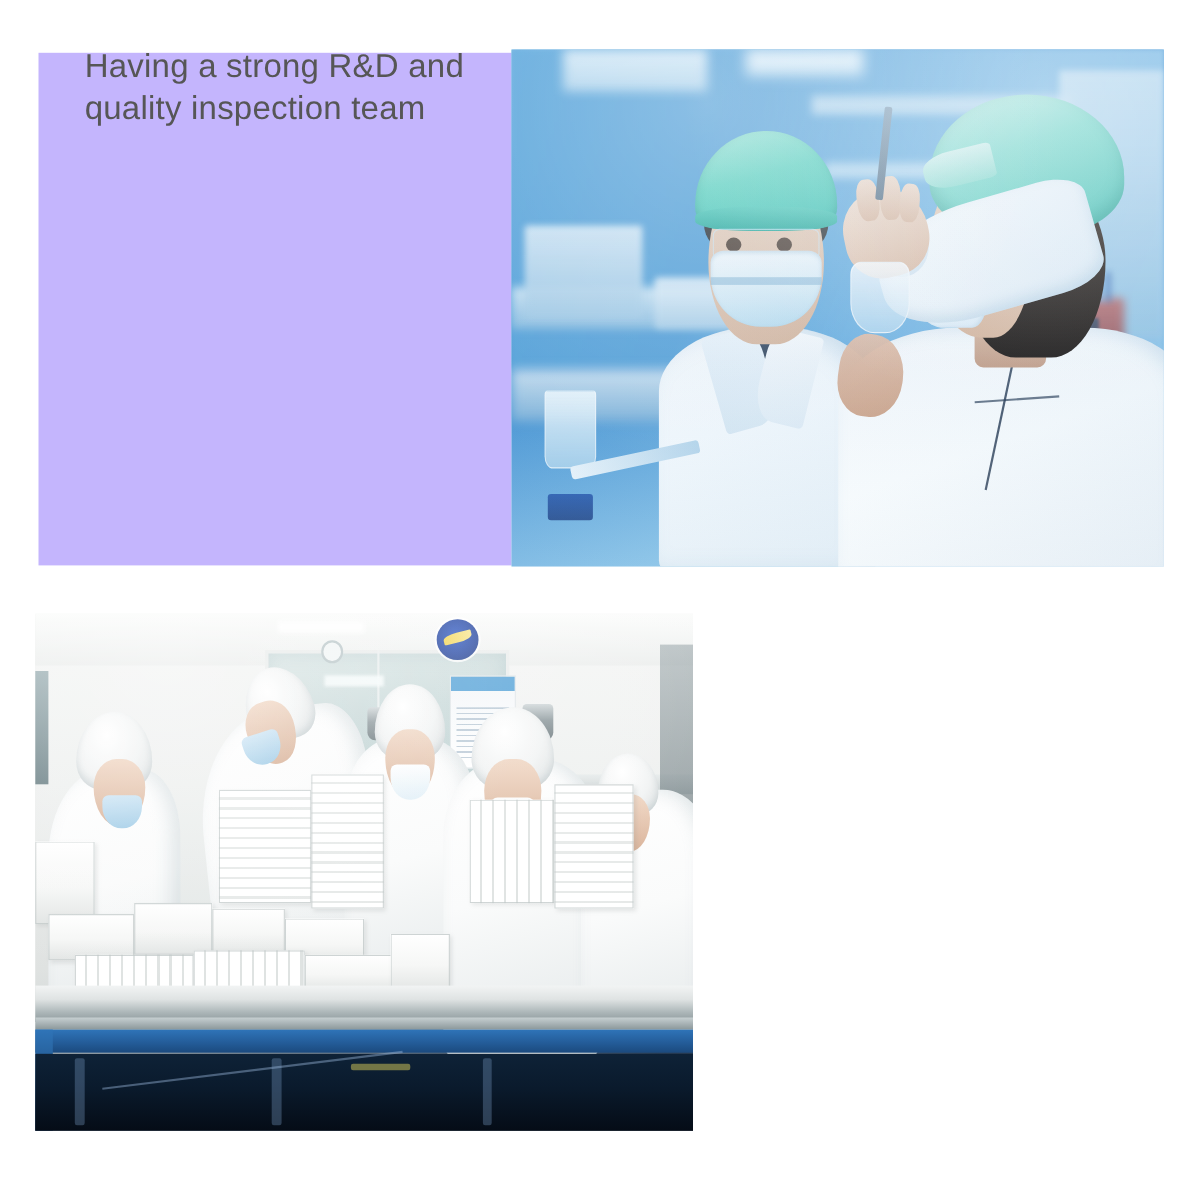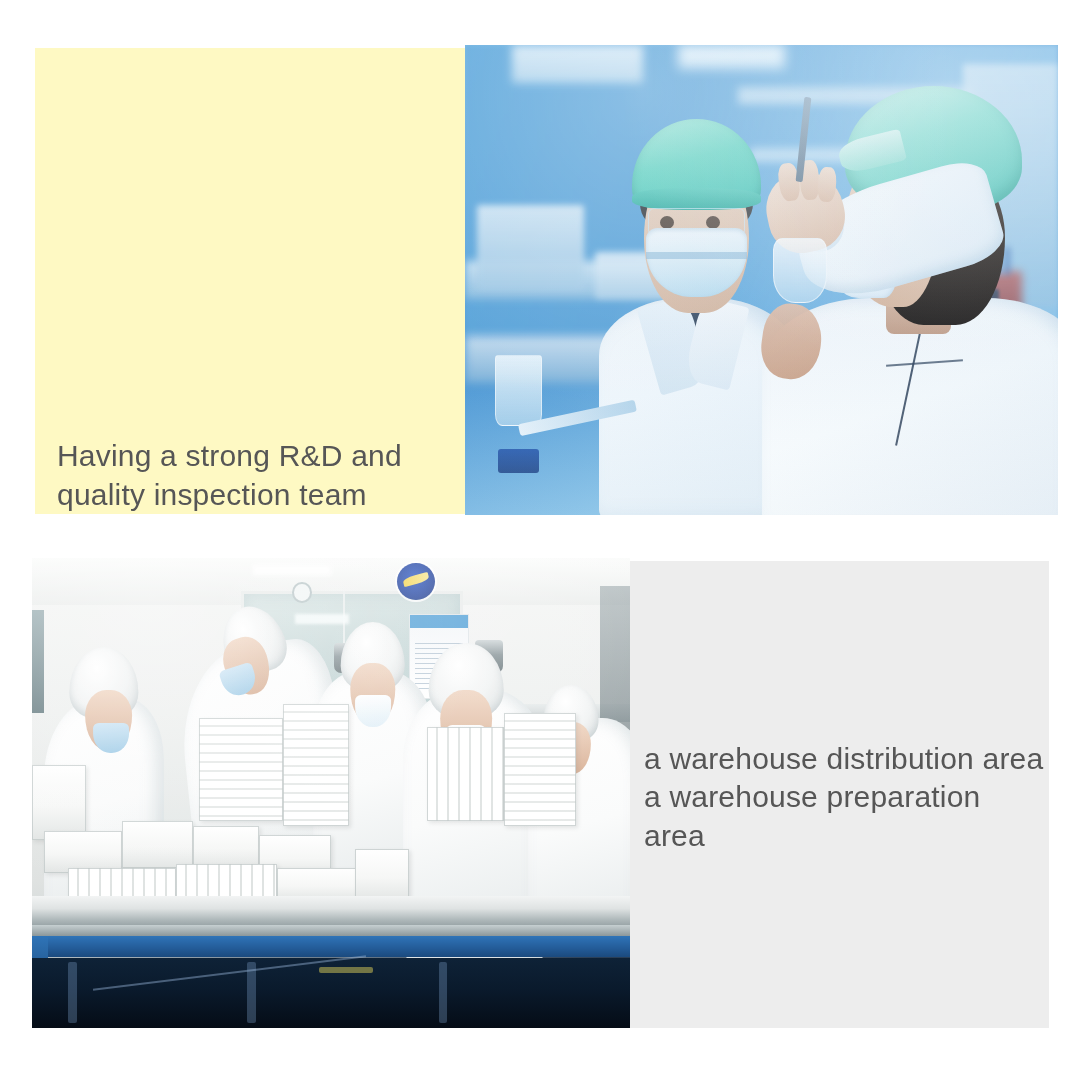--- a/index.html
+++ b/index.html
@@ -9,22 +9,22 @@
     font-family: "Liberation Sans", sans-serif;
     overflow: hidden;
   }
   .page { position: relative; width: 1080px; height: 1080px; background: #fff; }
 
   
   .row1 { position: absolute; left: 0; top: 0; width: 1080px; height: 520px; }
   .panel-text-left {
     position: absolute; left: 35px; top: 48px;
     width: 430px; height: 466px;
-    background: #fef9c3;
-    display: flex; align-items: flex-end;
+    background: #c4b5fd;
+    display: flex; align-items: flex-start; padding-left: 20px;
   }
   .caption {
     color: #565656;
     font-size: 30px;
     line-height: 1.28;
     font-weight: 300;
     letter-spacing: 0.2px;
     white-space: pre-line;
   }
   .caption-left { padding-left: 22px; margin-top: -6px; }
@@ -646,19 +646,15 @@
         <div class="p2-under"></div>
         <div class="p2-underbar1"></div>
         <div class="p2-underbar2"></div>
         <div class="p2-underbar3"></div>
         <div class="p2-underdiag"></div>
         <div class="p2-yellow"></div>
         <div class="p2-glare"></div>
       </div>
     </div>
 
-    <div class="panel-text-right">
-      <div class="caption caption-right">a warehouse distribution area
-a warehouse preparation area</div>
-    </div>
   </div>
 
 </div>
 
 </body></html>

